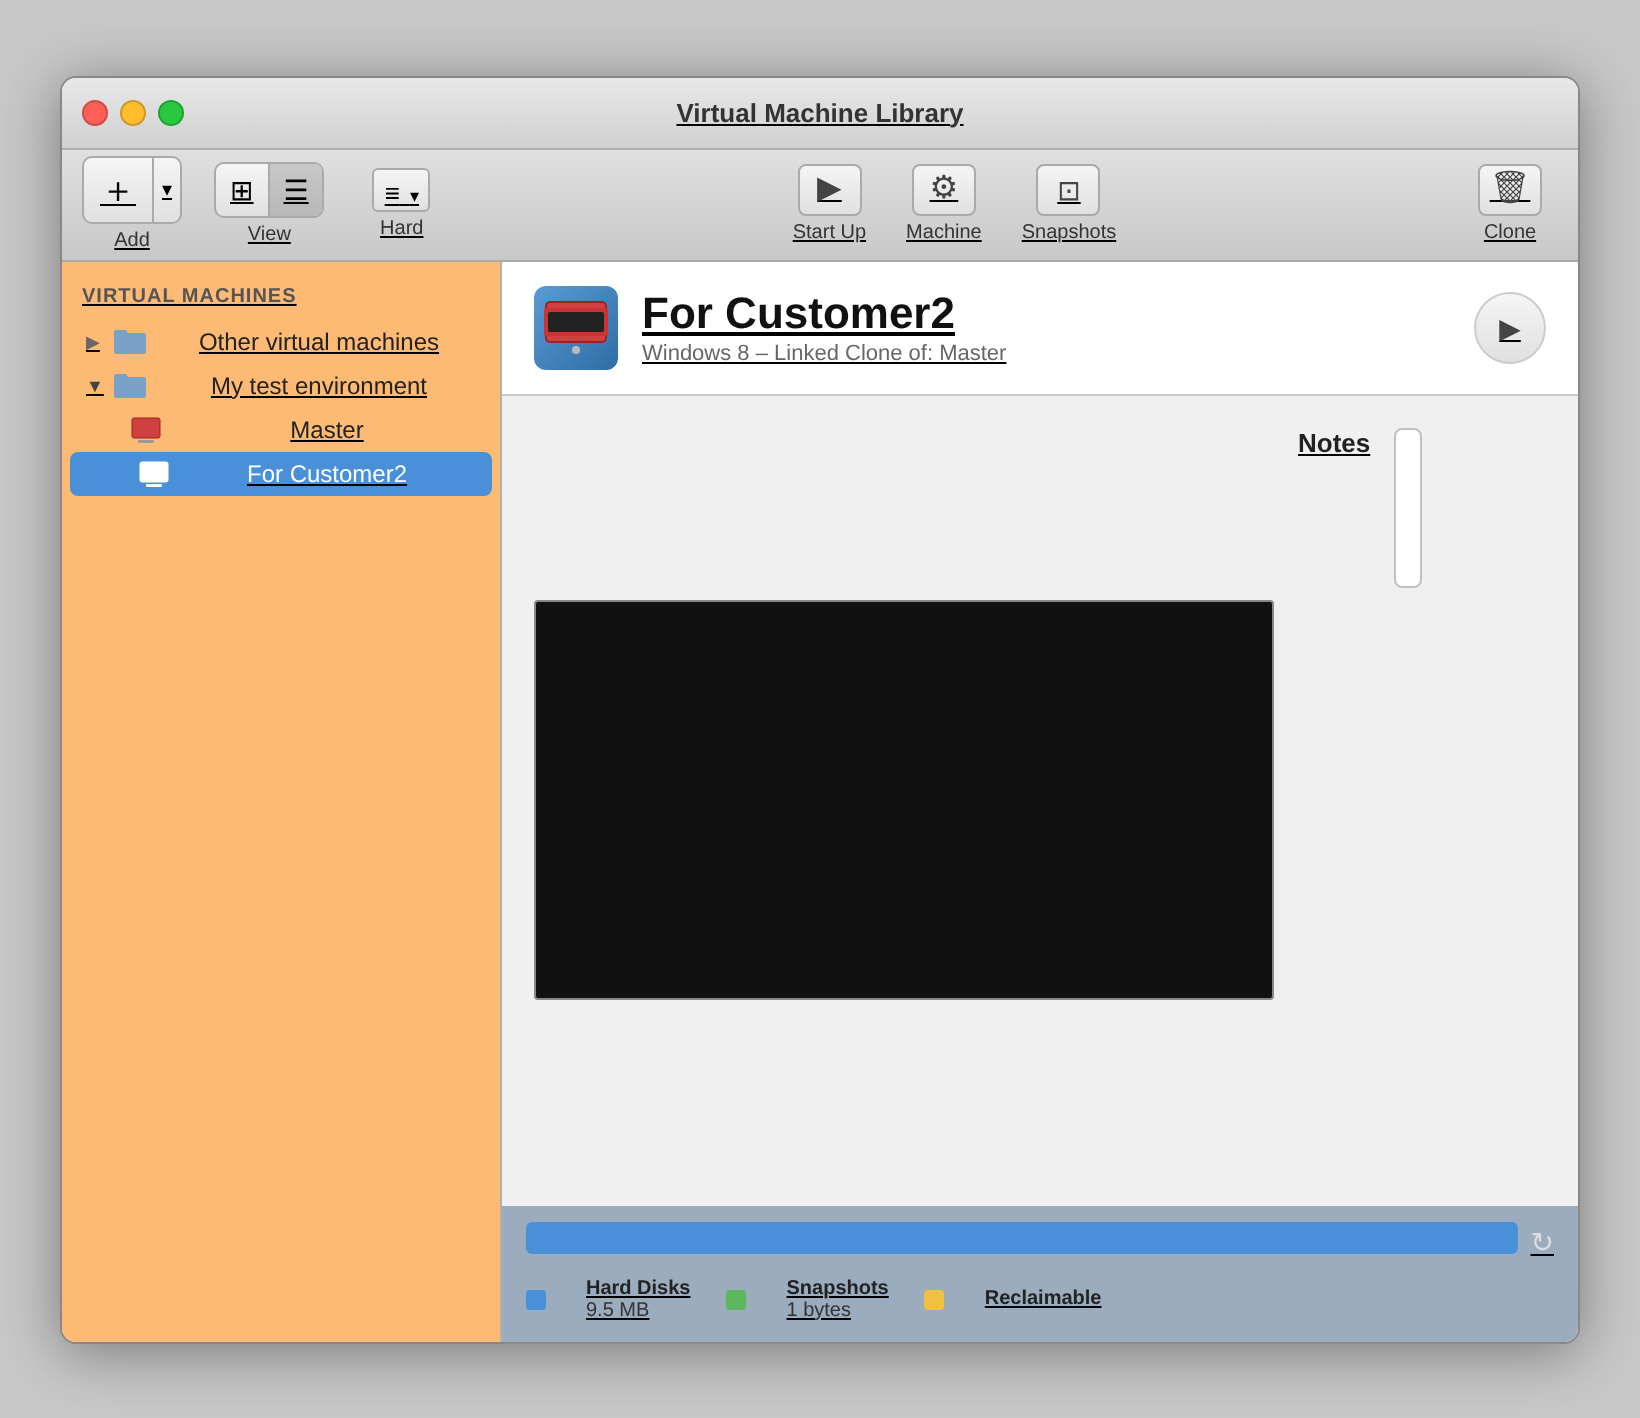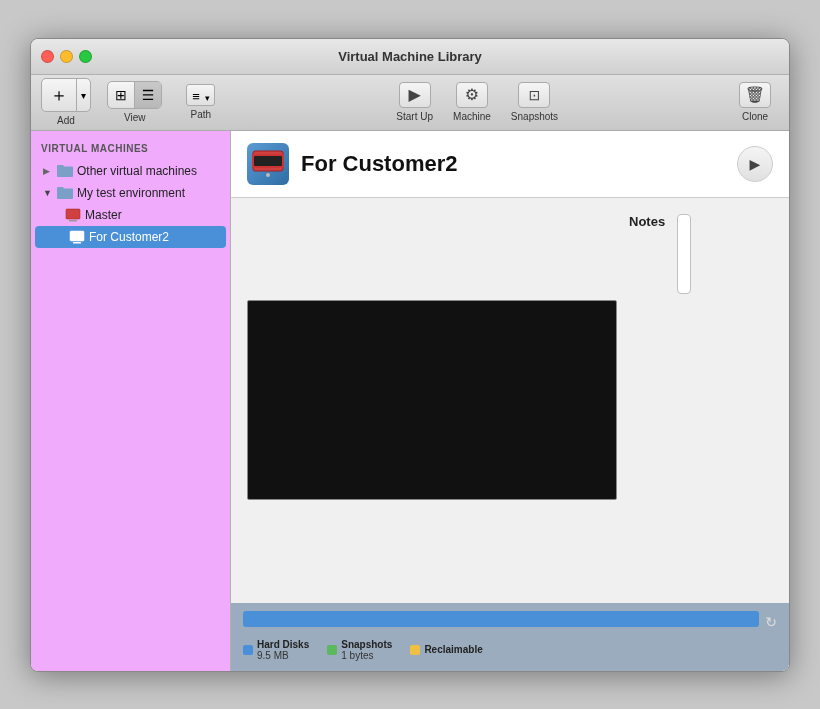--- a/index.html
+++ b/index.html
@@ -13,20 +13,21 @@
       font-family: -apple-system, 'Helvetica Neue', Helvetica, Arial, sans-serif;
     }
 
     .window {
       width: 760px;
       background: #ececec;
       border-radius: 8px;
       box-shadow: 0 4px 30px rgba(0,0,0,0.4);
       overflow: hidden;
       border: 1px solid #888;
+      text-decoration: underline;
     }
 
     
     .title-bar {
       background: linear-gradient(to bottom, #e8e8e8, #d0d0d0);
       height: 36px;
       display: flex;
       align-items: center;
       justify-content: center;
       position: relative;
@@ -126,22 +127,22 @@
     .view-icon:last-child { border-right: none; }
 
     
     .main-content {
       display: flex;
       height: 540px;
     }
 
     
     .sidebar {
-      width: 200px;
-      background: #f0abfc;
+      width: 220px;
+      background: #fdba74;
       border-right: 1px solid #b0b0b0;
       padding-top: 8px;
       overflow-y: auto;
       flex-shrink: 0;
     }
     .sidebar-header {
       font-size: 10px;
       font-weight: 700;
       color: #555;
       text-transform: uppercase;
@@ -173,21 +174,21 @@
     .disclosure.open { color: #444; }
     .item-icon {
       width: 16px;
       height: 16px;
       flex-shrink: 0;
       display: flex;
       align-items: center;
       justify-content: center;
       font-size: 13px;
     }
-    .item-label { flex: 1; }
+    .item-label { flex: 1; text-align: center; }
     .indent-1 { padding-left: 20px; }
 
     
     .detail-pane {
       flex: 1;
       background: #f0f0f0;
       display: flex;
       flex-direction: column;
       overflow: hidden;
     }
@@ -286,21 +287,21 @@
       justify-content: flex-end;
       padding-right: 4px;
     }
     .storage-legend {
       display: flex;
       gap: 18px;
     }
     .legend-item {
       display: flex;
       align-items: center;
-      gap: 4px;
+      gap: 20px;
     }
     .legend-dot {
       width: 10px;
       height: 10px;
       border-radius: 2px;
     }
     .legend-text-group { display: flex; flex-direction: column; }
     .legend-label { font-size: 10px; font-weight: 600; color: #222; }
     .legend-value { font-size: 10px; color: #333; }
   </style>
@@ -342,21 +343,21 @@
       <span class="btn-label">View</span>
     </div>
 
     <div style="width:8px;"></div>
 
     <div class="toolbar-btn">
       <div class="icon-wrap" style="border:1px solid #aaa; border-radius:3px; padding:1px 5px; background:linear-gradient(to bottom,#f5f5f5,#e0e0e0);">
         <span style="font-size:13px;">≡</span>
         <span style="font-size:9px;">▾</span>
       </div>
-      <span class="btn-label">Path</span>
+      <span class="btn-label">Hard</span>
     </div>
 
     <div class="toolbar-spacer"></div>
 
     <div class="toolbar-btn">
       <div class="icon-wrap" style="width:32px;height:26px;border:1px solid #aaa;border-radius:4px;background:linear-gradient(to bottom,#f5f5f5,#e0e0e0);display:flex;align-items:center;justify-content:center;font-size:16px;color:#444;">▶</div>
       <span class="btn-label">Start Up</span>
     </div>
 
     <div class="toolbar-btn">
@@ -432,20 +433,21 @@
         <div class="vm-icon">
           <svg width="32" height="28" viewBox="0 0 32 28">
             <rect x="1" y="1" width="30" height="20" rx="2" fill="#d04040" stroke="#a02020" stroke-width="1"></rect>
             <rect x="0" y="4" width="32" height="14" rx="1" fill="#cc3333"></rect>
             <rect x="2" y="6" width="28" height="10" rx="1" fill="#222"></rect>
             <circle cx="16" cy="25" r="2" fill="#bbb"></circle>
           </svg>
         </div>
         <div class="vm-title-area">
           <div class="vm-name">For Customer2</div>
+          <div class="vm-subtitle">Windows 8 – Linked Clone of: Master</div>
         </div>
         <div class="vm-play-btn">▶</div>
       </div>
 
       <div class="vm-screenshot">
         <div class="screenshot-box"></div>
         <div class="notes-label">Notes</div>
         <div class="notes-box" contenteditable="true" style=""></div>
       </div>
 

